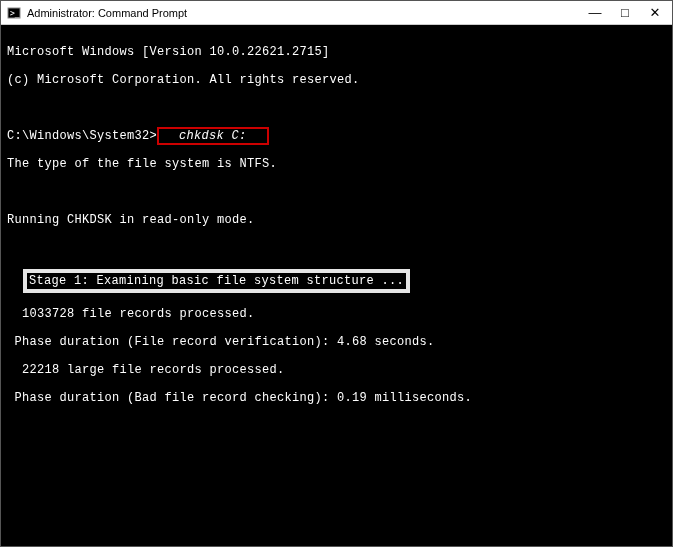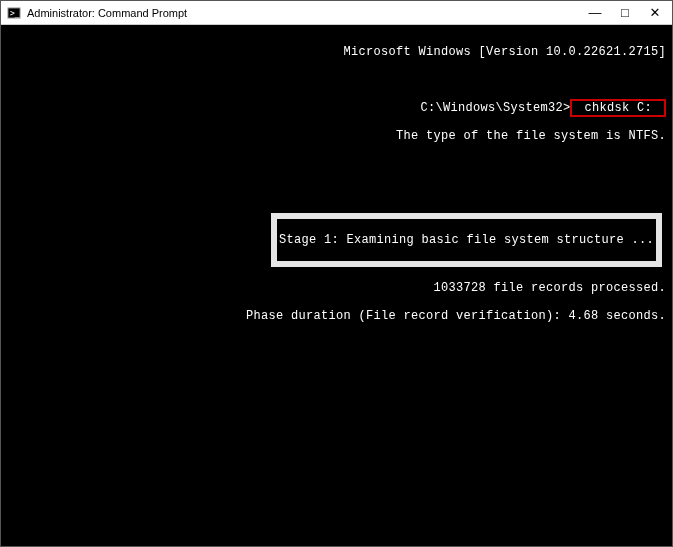--- a/index.html
+++ b/index.html
@@ -60,33 +60,34 @@
     font-family: "Segoe UI", sans-serif;
     cursor: default;
   }
   .terminal {
     padding: 6px 6px 6px 6px;
     color: #ffffff;
     white-space: pre;
     line-height: 14px;
     letter-spacing: 0.3px;
   }
-  .line { white-space: pre; text-align: right; }
+  .line { white-space: pre; }
   .hl-red {
     display: inline-block;
     border: 2px solid #cc0000;
-    padding: 0 12px;
+    padding: 0 20px;
     margin: -2px 0;
     line-height: 14px;
+    font-style: italic;
   }
   .hl-red-block {
     display: inline-block;
-    border: 6px solid #e5e5e5;
-    padding: 14px 2px;
-    margin: 0 4px;
+    border: 4px solid #e5e5e5;
+    padding: 1px 2px;
+    margin: 0 16px;
   }
 </style>
 </head>
 <body>
 
 <div class="window">
 
   <div class="titlebar">
     <div class="titlebar-left">
       <span class="app-icon">
@@ -99,28 +100,32 @@
     </div>
     <div class="window-controls">
       <span class="ctrl-btn">—</span>
       <span class="ctrl-btn">□</span>
       <span class="ctrl-btn">✕</span>
     </div>
   </div>
 
   <div class="terminal">
 <div class="line">Microsoft Windows [Version 10.0.22621.2715]</div>
+<div class="line">(c) Microsoft Corporation. All rights reserved.</div>
 <div class="line"> </div>
 <div class="line"><span>C:\Windows\System32&gt;</span><span class="hl-red"><span>chkdsk C:</span></span></div>
 <div class="line">The type of the file system is NTFS.</div>
 <div class="line"> </div>
+<div class="line">Running CHKDSK in read-only mode.</div>
 <div class="line"> </div>
 <div class="line"><span class="hl-red-block"><span>Stage 1: Examining basic file system structure ...</span></span></div>
 <div class="line">  1033728 file records processed.</div>
 <div class="line"> Phase duration (File record verification): 4.68 seconds.</div>
+<div class="line">  22218 large file records processed.</div>
+<div class="line"> Phase duration (Bad file record checking): 0.19 milliseconds.</div>
 <div class="line"> </div>
 
 
 
 
 
 
 
 
 

